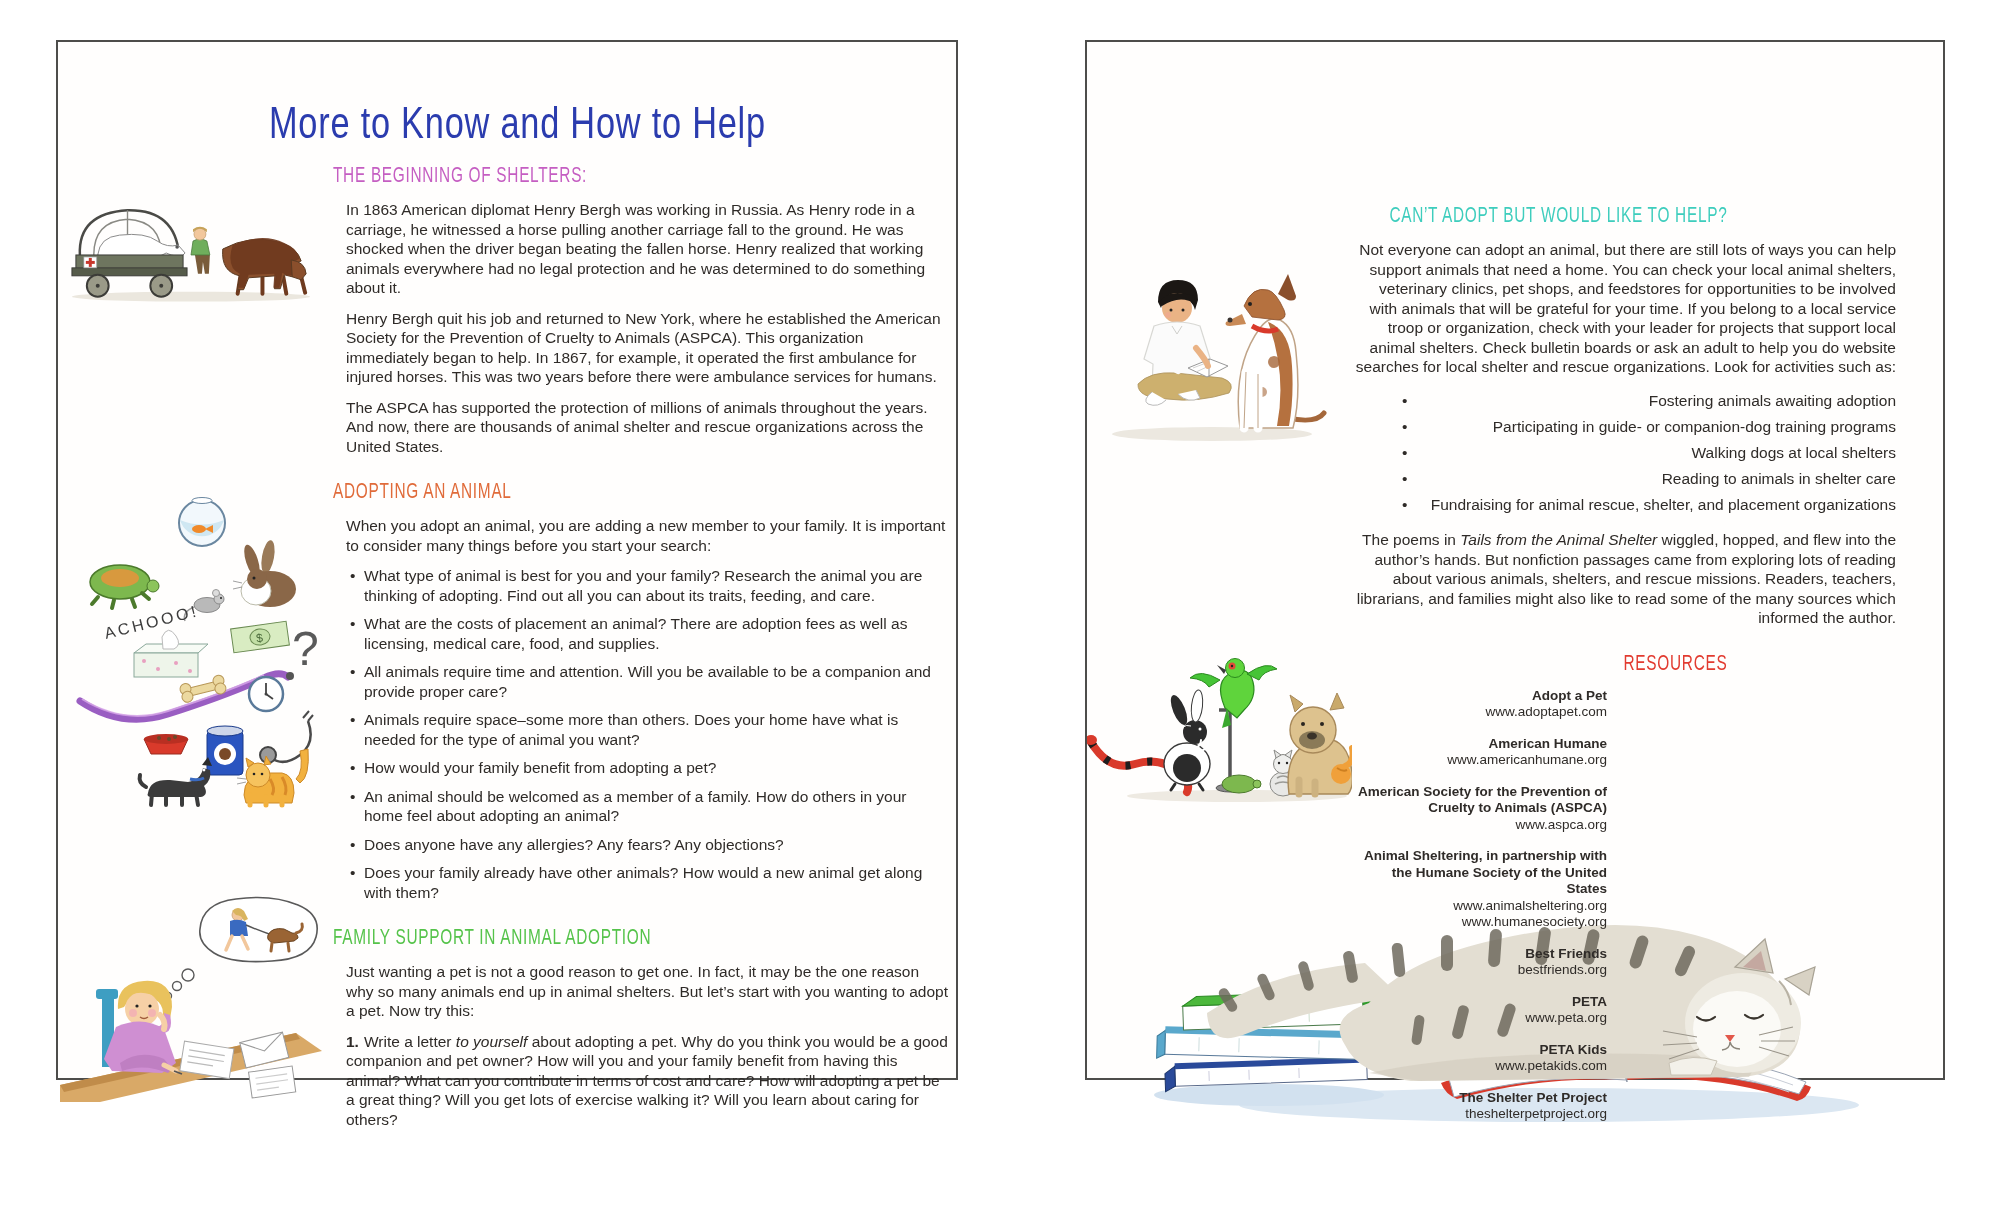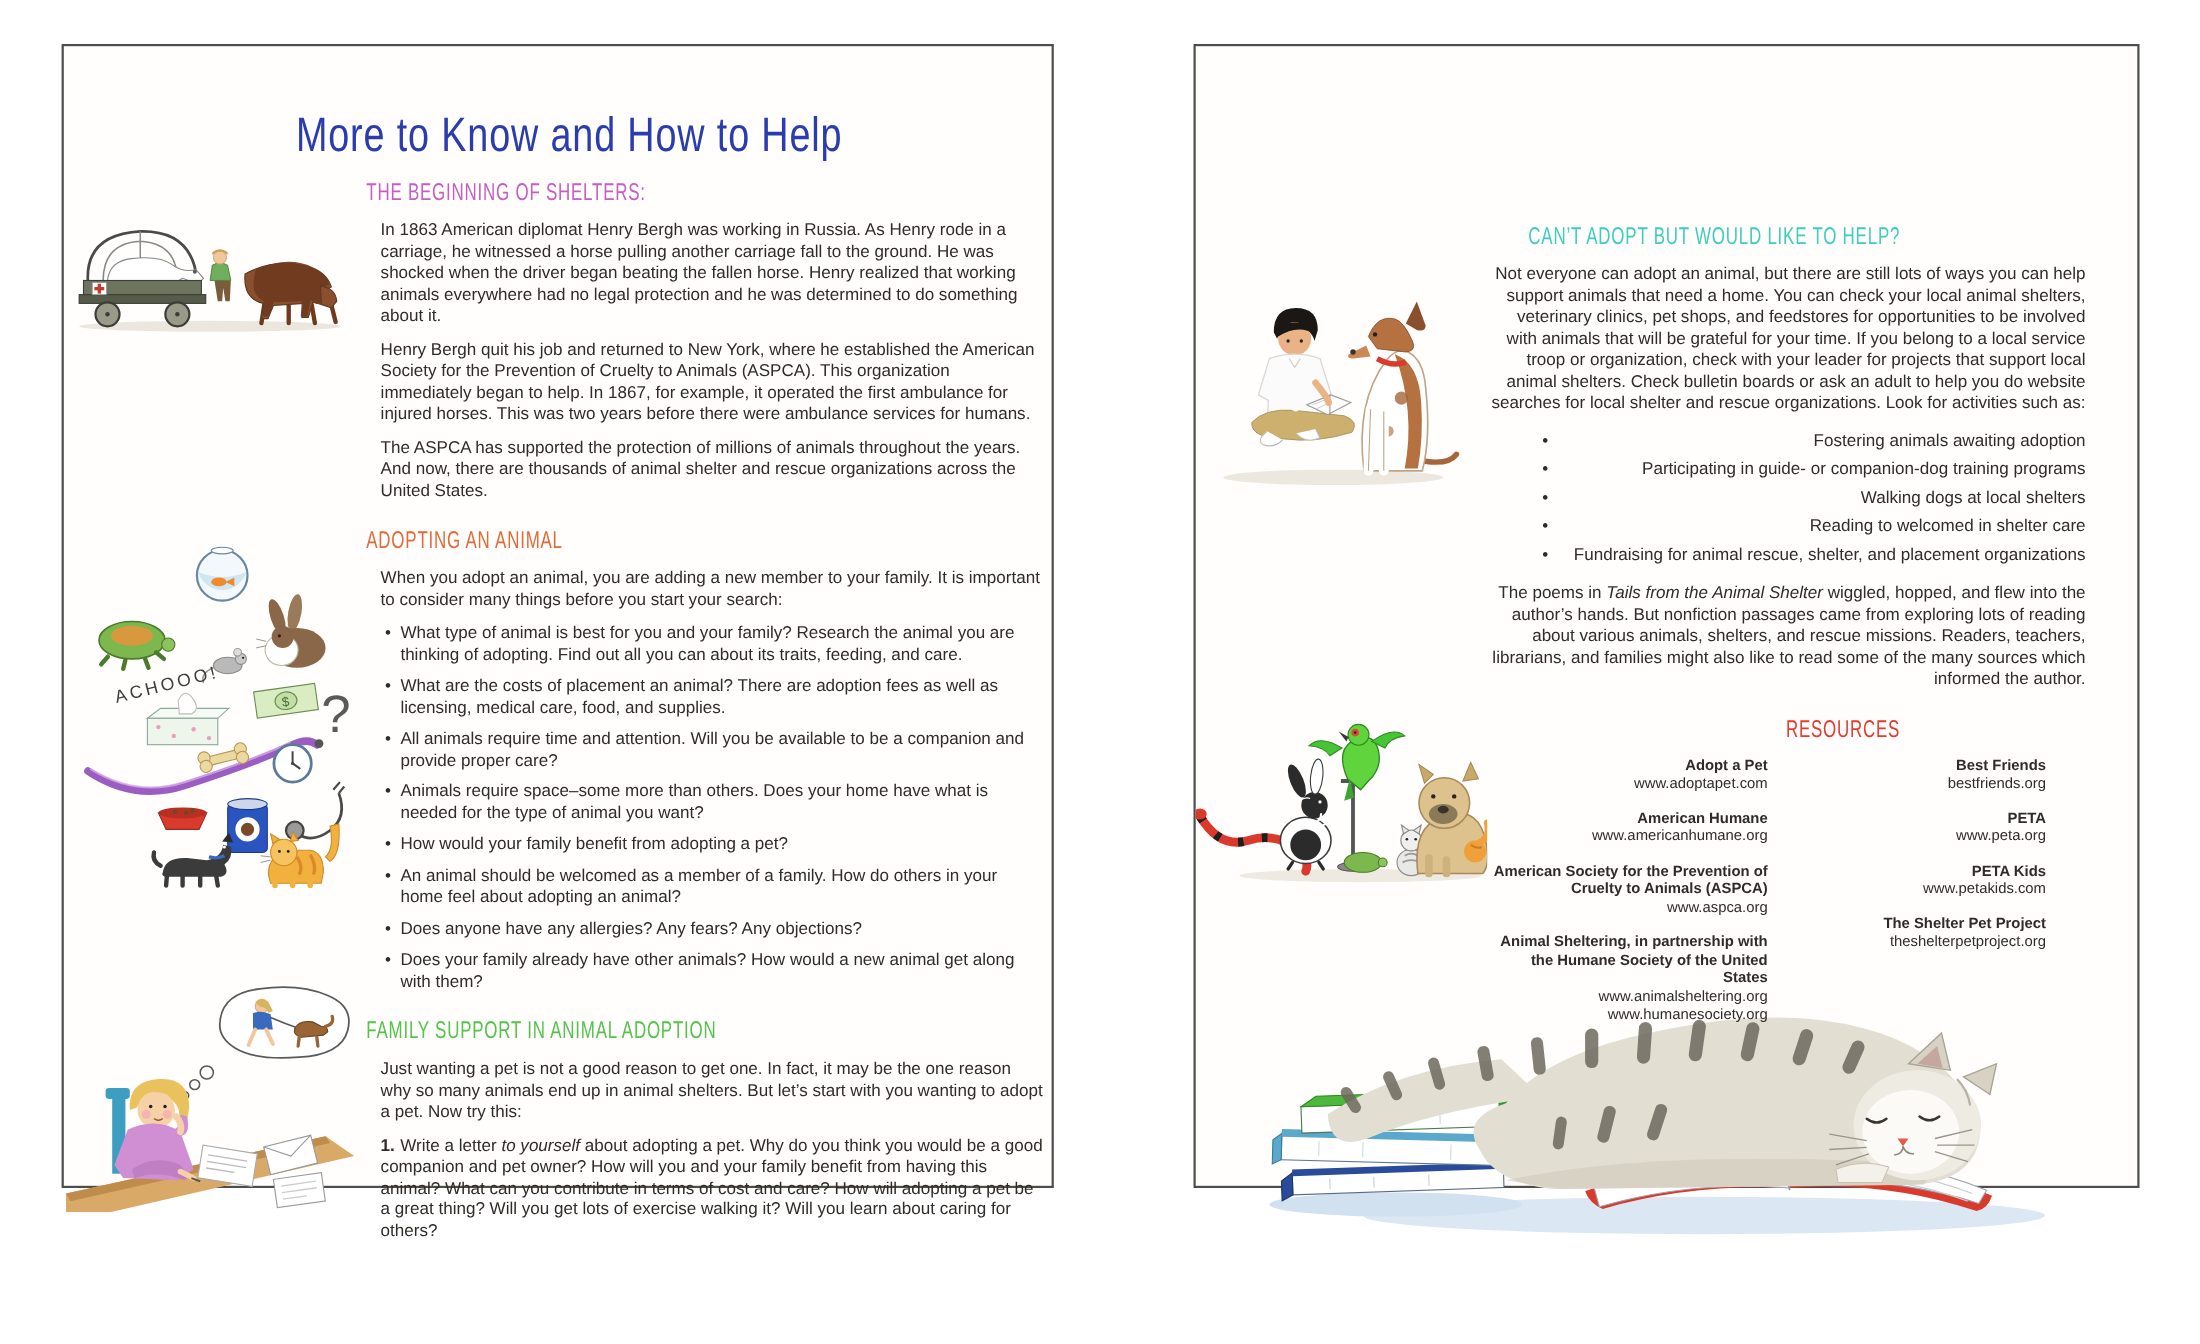--- a/index.html
+++ b/index.html
@@ -34,21 +34,21 @@
   .body{font-size:15.5px;line-height:19.5px;margin:0 0 11px 13px;}
   .col-r .body{margin-left:16px;}
   ul.blist{list-style:none;margin:2px 0 6px 13px;padding:0 0 0 18px;}
   .col-r ul.blist{margin-left:16px;margin-top:14px;}
   ul.blist li{position:relative;font-size:15.5px;line-height:19.5px;margin:0 0 9px 0;}
   .col-r ul.blist li{margin-bottom:6.5px;margin-left:48px;}
   ul.blist li::before{content:"\2022";position:absolute;left:-14px;}
   .step b{margin-right:5px;}
   .poems{margin-top:16px;}
 
-  .resources{margin:4px 0 0 20px;display:flex;}
+  .resources{margin:4px 0 0 20px;display:flex;flex-direction:column;}
   .res-col{width:253px;}
   .res-entry{margin-bottom:15px;}
   .res-name{font-weight:bold;font-size:13.5px;line-height:16.5px;}
   .res-url{font-size:13.5px;line-height:16.5px;}
 
   .illus{position:absolute;}
   svg text{font-family:"Liberation Sans", sans-serif;}
 </style>
 </head>
 <body>
@@ -428,21 +428,21 @@
     </svg>
   </div>
 
   <div class="col col-r">
     <h2 class="sect first c-teal">CAN’T ADOPT BUT WOULD LIKE TO HELP?</h2>
     <p class="body">Not everyone can adopt an animal, but there are still lots of ways you can help support animals that need a home. You can check your local animal shelters, veterinary clinics, pet shops, and feedstores for opportunities to be involved with animals that will be grateful for your time. If you belong to a local service troop or organization, check with your leader for projects that support local animal shelters. Check bulletin boards or ask an adult to help you do website searches for local shelter and rescue organizations. Look for activities such as:</p>
     <ul class="blist">
       <li>Fostering animals awaiting adoption</li>
       <li>Participating in guide- or companion-dog training programs</li>
       <li>Walking dogs at local shelters</li>
-      <li>Reading to welcomed in shelter care</li>
+      <li>Reading to animals in shelter care</li>
       <li>Fundraising for animal rescue, shelter, and placement organizations</li>
     </ul>
     <p class="body poems"><span>The poems in </span><i>Tails from the Animal Shelter</i><span> wiggled, hopped, and flew into the author’s hands. But nonfiction passages came from exploring lots of reading about various animals, shelters, and rescue missions. Readers, teachers, librarians, and families might also like to read some of the many sources which informed the author.</span></p>
 
     <h2 class="sect c-red">RESOURCES</h2>
     <div class="resources">
       <div class="res-col">
         <div class="res-entry">
           <div class="res-name">Adopt a Pet</div>
           <div class="res-url">www.adoptapet.com</div>

